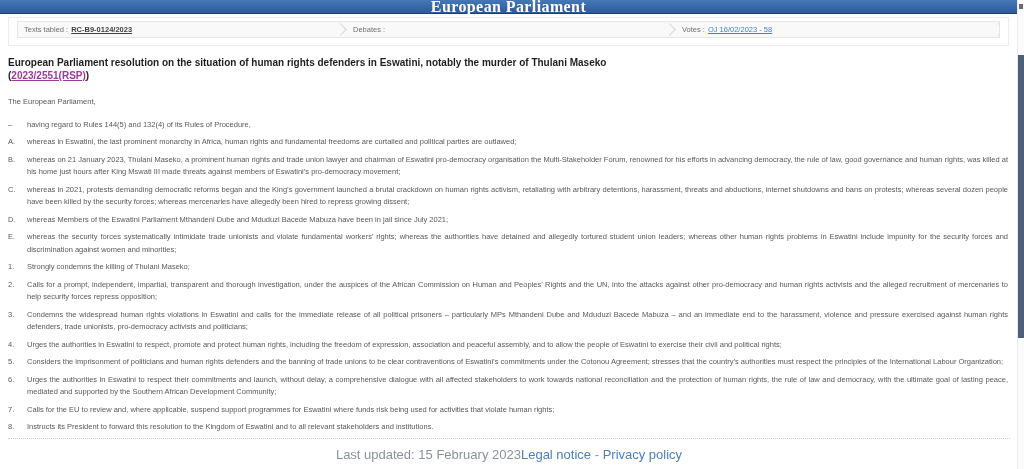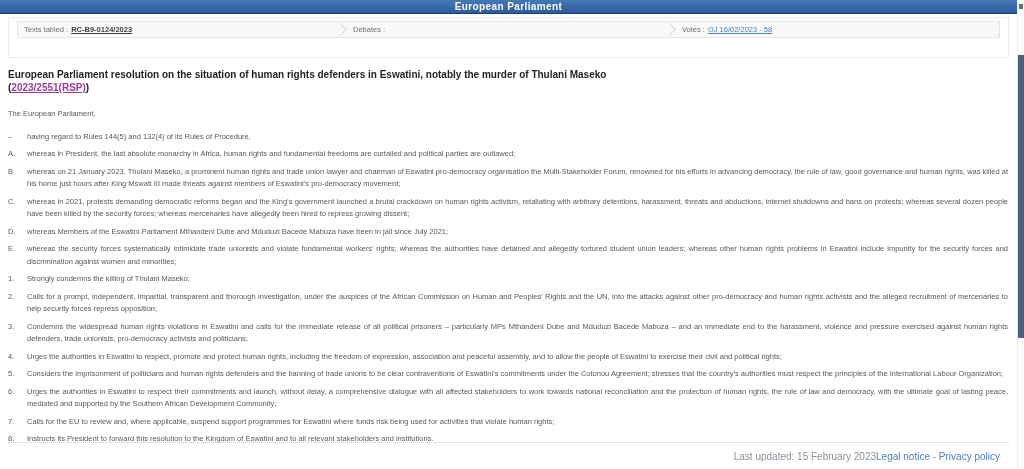--- a/index.html
+++ b/index.html
@@ -10,25 +10,25 @@
   }
   *{box-sizing:border-box;margin:0;padding:0;}
   html,body{width:1024px;height:469px;overflow:hidden;background:#fff;
     font-family:"Liberation Sans","DejaVu Sans",sans-serif;}
   .page{position:relative;width:1024px;height:469px;background:#fff;}
   .main{position:absolute;left:0;top:0;width:1017px;height:469px;}
 
   
   .topbar{height:14px;background:linear-gradient(to bottom,var(--banner-top),var(--banner-bottom));
     border-bottom:1px solid var(--banner-border);display:flex;align-items:center;justify-content:center;}
-  .topbar span{color:#fff;font-family:Liberation Sans, sans-serif;
-    font-size:10px;font-weight:bold;letter-spacing:.4px;line-height:13px;}
+  .topbar span{color:#fff;font-family:Liberation Serif, serif;
+    font-size:16px;font-weight:bold;letter-spacing:.4px;line-height:13px;}
 
   
-  .proc-outer{margin:3px 8px 0 8px;border:1px solid #ececec;background:#fff;padding:3px 8px 19px 8px;}
+  .proc-outer{margin:3px 8px 0 8px;border:1px solid #ececec;background:#fff;padding:3px 8px 7px 8px;}
   .proc-bar{display:flex;align-items:stretch;height:17px;background:var(--bar-bg);
     border:1px solid var(--bar-border);font-size:7.5px;color:#6e6e6e;overflow:hidden;}
   .seg{flex:1;display:flex;align-items:center;padding-left:12px;white-space:nowrap;}
   .seg:first-child{padding-left:6px;}
   .seg .lab{color:#6e6e6e;}
   .seg .val{margin-left:3px;text-decoration:underline;}
   .seg .val.bold{font-weight:bold;color:#3f3f3f;}
   .seg .val.link{color:var(--link-blue);cursor:pointer;}
   .chev{align-self:center;width:9px;height:9px;border-top:1px solid #d6d6d6;border-right:1px solid #d6d6d6;
     transform:rotate(45deg);margin:0 -4px 0 2px;flex:0 0 auto;}
@@ -37,21 +37,21 @@
   .content{padding:10px 9px 0 8px;color:var(--text-gray);font-size:7.5px;line-height:12.5px;}
   .doc-title{font-weight:bold;color:var(--title-black);font-size:10px;line-height:13px;margin-bottom:14px;}
   .ref-link{color:var(--visited-purple);text-decoration:underline;cursor:pointer;}
   .intro{margin-bottom:10px;}
   .para{position:relative;padding-left:19px;margin-bottom:5px;}
   .para .marker{position:absolute;left:0;top:0;}
   .para .ptxt{display:block;text-align:justify;}
 
   
   .footer{position:absolute;left:8px;right:7px;bottom:7px;border-top:1px dotted #c9ccd1;
-    padding:8px 10px 0 10px;display:flex;justify-content:flex-end;font-size:10px;color:var(--footer-text);}
+    padding:8px 10px 0 10px;display:flex;justify-content:center;font-size:13px;color:var(--footer-text);}
   .footer a{color:var(--link-blue);text-decoration:none;cursor:pointer;}
 
   
   .scrollbar{position:absolute;top:0;right:0;width:7px;height:469px;background:#fbfbfb;border-left:1px solid #ececec;}
   .scroll-up{position:absolute;top:4px;left:1px;width:4px;height:5px;background:#6b6b6b;}
   .scroll-thumb{position:absolute;top:55px;left:0;width:6px;height:283px;background:var(--thumb);}
 </style>
 </head>
 <body>
 
@@ -87,21 +87,21 @@
         <span>(</span><a href="#" class="ref-link">2023/2551(RSP)</a><span>)</span>
       </p>
       <p class="intro">The European Parliament,</p>
       <div id="paragraphs">
           <div class="para">
             <span class="marker">–</span>
             <span class="ptxt">having regard to Rules 144(5) and 132(4) of its Rules of Procedure,</span>
           </div>
           <div class="para">
             <span class="marker">A.</span>
-            <span class="ptxt">whereas in President, the last absolute monarchy in Africa, human rights and fundamental freedoms are curtailed and political parties are outlawed;</span>
+            <span class="ptxt">whereas in Eswatini, the last prominent monarchy in Africa, human rights and fundamental freedoms are curtailed and political parties are outlawed;</span>
           </div>
           <div class="para">
             <span class="marker">B.</span>
             <span class="ptxt">whereas on 21 January 2023, Thulani Maseko, a prominent human rights and trade union lawyer and chairman of Eswatini pro-democracy organisation the Multi-Stakeholder Forum, renowned for his efforts in advancing democracy, the rule of law, good governance and human rights, was killed at his home just hours after King Mswati III made threats against members of Eswatini’s pro-democracy movement;</span>
           </div>
           <div class="para">
             <span class="marker">C.</span>
             <span class="ptxt">whereas in 2021, protests demanding democratic reforms began and the King’s government launched a brutal crackdown on human rights activism, retaliating with arbitrary detentions, harassment, threats and abductions, internet shutdowns and bans on protests; whereas several dozen people have been killed by the security forces; whereas mercenaries have allegedly been hired to repress growing dissent;</span>
           </div>
           <div class="para">

